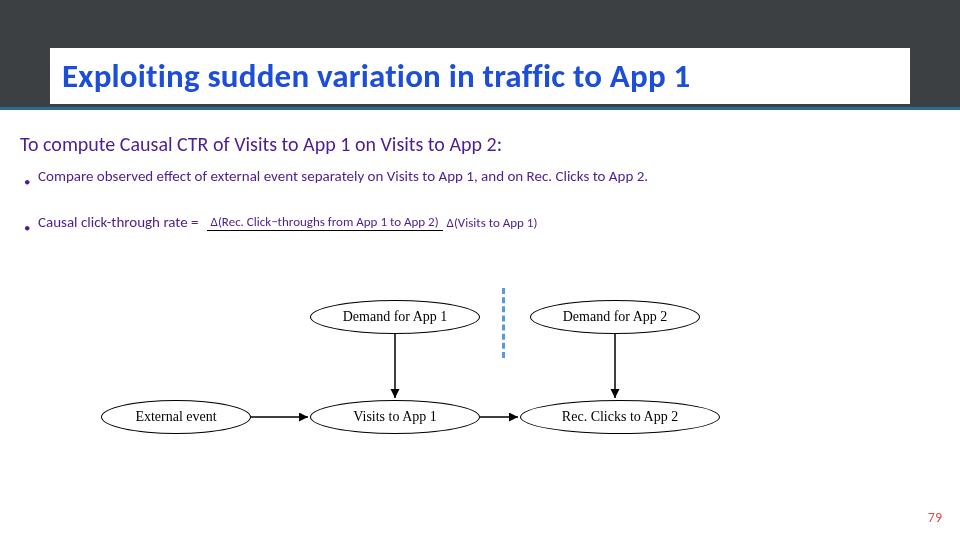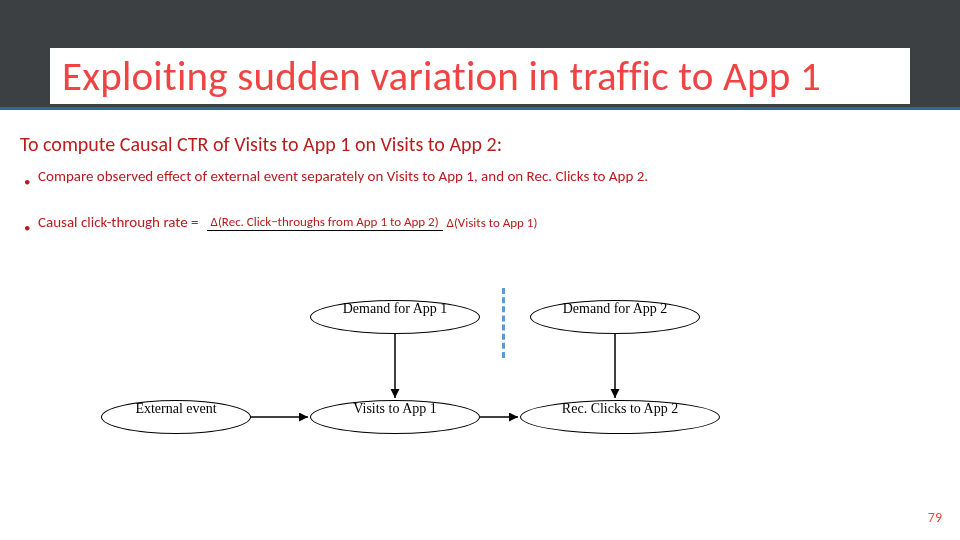--- a/index.html
+++ b/index.html
@@ -15,31 +15,31 @@
   }
   .title-box {
     position: absolute;
     left: 50px; top: 48px;
     width: 860px; height: 56px;
     background: #fff;
     display: flex; align-items: center;
     padding-left: 12px;
   }
   .title-box span {
-    font-size: 41px;
-    font-weight: 400;
-    color: #ef4444;
+    font-size: 33px;
+    font-weight: 700;
+    color: #1d4ed8;
     letter-spacing: 0.2px;
   }
 
   .content {
     position: absolute;
     left: 20px; top: 132px;
     width: 920px;
-    color: #b91c1c;
+    color: #4c1d95;
   }
   .lead { font-size: 20px; font-weight: 400; margin-bottom: 10px; }
   ul.bullets { list-style: none; padding-left: 4px; }
   ul.bullets li { font-size: 15px; margin: 10px 0 22px 0; display: flex; align-items: flex-start; }
   ul.bullets li .dot { width: 14px; flex: 0 0 14px; padding-top: 6px; }
   ul.bullets li .dot::before { content: "•"; font-size: 13px; }
   ul.bullets li .txt { flex: 1; line-height: 1.4; }
 
   .frac-row { display: inline-flex; align-items: center; gap: 8px; }
   .frac { display: inline-flex; flex-direction: row; align-items: center; font-size: 13px; line-height: 1.2; vertical-align: middle; }
@@ -49,21 +49,21 @@
   .diagram {
     position: absolute;
     left: 100px; top: 300px;
     width: 760px; height: 160px;
   }
   .node {
     position: absolute;
     border: 1.5px solid #000;
     border-radius: 50%;
     background: #fff;
-    display: flex; align-items: flex-start; justify-content: center;
+    display: flex; align-items: center; justify-content: center;
     font-family: Georgia, "Times New Roman", serif;
     font-size: 14px;
   }
   .n-demand1 { left: 210px; top: 0;   width: 170px; height: 34px; }
   .n-demand2 { left: 430px; top: 0;   width: 170px; height: 34px; }
   .n-ext     { left: 1px;     top: 100px; width: 150px; height: 34px; }
   .n-visits  { left: 210px; top: 100px; width: 170px; height: 34px; }
   .n-clicks  { left: 420px; top: 100px; width: 200px; height: 34px; }
 
   .dashline {

